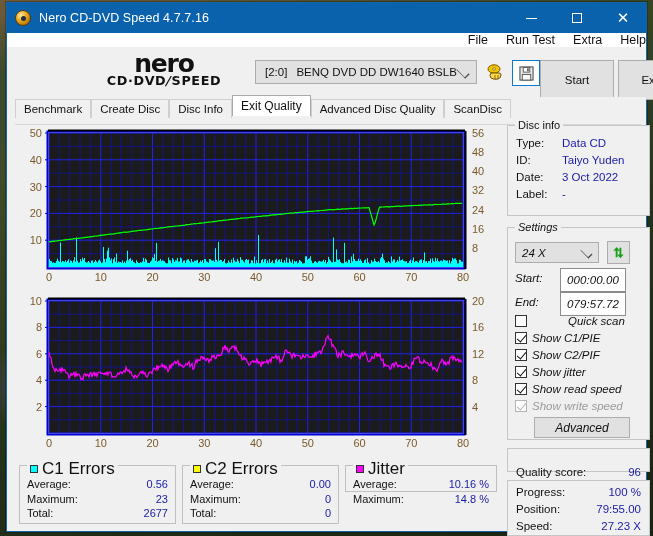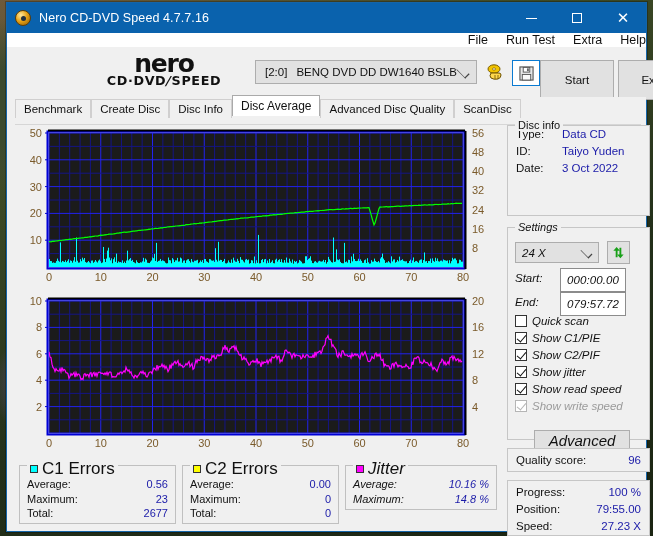--- a/index.html
+++ b/index.html
@@ -179,21 +179,21 @@
     border-right:1.6px solid #111;border-bottom:1.6px solid #111;
     transform:rotate(40deg);
   }
   .chk.dim{color:#9a9a9a;}
   .chk.dim .chkbox{border-color:#b5b5b5;}
   .chk.dim .chkbox.on:after{border-color:#b5b5b5;}
   .adv-btn{
     position:absolute;left:26px;width:96px;height:21px;background:#e1e1e1;
     border:1px solid #adadad;box-sizing:border-box;
     display:flex;align-items:center;justify-content:center;
-    font-size:15px;color:#111;margin-top:13px;
+    font-size:12px;color:#111;
   }
   .qrow{display:flex;justify-content:space-between;font-size:11.5px;padding:0 8px;line-height:17px;}
   .qrow .k{color:#111;}
   .qrow .v{color:#1a1aa8;}
 </style>
 </head>
 <body>
 
 <div id="desktop"></div>
 
@@ -255,21 +255,21 @@
     </div>
 
     <div class="btn start">Start</div>
     <div class="btn exit">Exit</div>
   </div>
 
   <div class="tabstrip">
     <div class="tab">Benchmark</div>
     <div class="tab">Create Disc</div>
     <div class="tab">Disc Info</div>
-    <div class="tab active">Disc Average</div>
+    <div class="tab active">Exit Quality</div>
     <div class="tab">Advanced Disc Quality</div>
     <div class="tab">ScanDisc</div>
   </div>
 
   <div class="content">
 
     <div class="panelwrap">
 
       <div class="chart" id="chart0" style="left:0;top:0;width:486px;height:164px;">
         <svg id="svg0" width="486" height="164">
@@ -896,21 +896,21 @@
             <span>Maximum:</span>
             <span class="v">0</span>
           </div>
           <div class="statrow">
             <span>Total:</span>
             <span class="v">0</span>
           </div>
         </div>
       </div>
 
-      <div class="statbox" style="left:330px;top:340px;width:152px;height:45px;font-style:italic;">
+      <div class="statbox" style="left:330px;top:340px;width:152px;height:27px;">
         <div class="statlegend">
           <span class="swatch" style="background:#ff00ff"></span>
           <span>Jitter</span>
         </div>
         <div style="margin-top:11px">
           <div class="statrow">
             <span>Average:</span>
             <span class="v">10.16 %</span>
           </div>
           <div class="statrow">
@@ -918,32 +918,36 @@
             <span class="v">14.8 %</span>
           </div>
         </div>
       </div>
     </div>
 
     <div class="rcol">
 
       <div class="group" style="height:91px;">
         <div class="grouplegend">Disc info</div>
-        <div style="">
+        <div style="padding-top:9px">
           <div class="inforow">
             <span class="k">Type:</span>
             <span class="v">Data CD</span>
           </div>
           <div class="inforow">
             <span class="k">ID:</span>
             <span class="v">Taiyo Yuden</span>
           </div>
           <div class="inforow">
             <span class="k">Date:</span>
             <span class="v">3 Oct 2022</span>
+          </div>
+          <div class="inforow">
+            <span class="k">Label:</span>
+            <span class="v">-</span>
           </div>
         </div>
       </div>
 
       <div class="group" style="margin-top:11px;height:213px;font-style:italic;">
         <div class="grouplegend">Settings</div>
 
         <div class="speed-combo">
           <span>24 X</span>
           <span class="chev"></span>
@@ -954,21 +958,21 @@
             <path d="M5 13 l0 -7 l-2.5 0 l3.5 -4 l3.5 4 l-2.5 0 l0 7 z" fill="#18a018"></path>
           </svg>
         </div>
 
         <div class="fieldrow" style="top:44px;">Start:</div>
         <div class="field" style="left:52px;top:40px;">000:00.00</div>
 
         <div class="fieldrow" style="top:68px;">End:</div>
         <div class="field" style="left:52px;top:64px;">079:57.72</div>
 
-        <div class="chk" style="top:87px;">
+        <div class="chk" style="top:87px;gap:36px;">
           <span class="chkbox"></span>
           <span>Quick scan</span>
         </div>
         <div class="chk" style="top:104px;">
           <span class="chkbox on"></span>
           <span>Show C1/PIE</span>
         </div>
         <div class="chk" style="top:121px;">
           <span class="chkbox on"></span>
           <span>Show C2/PIF</span>
@@ -983,21 +987,21 @@
         </div>
         <div class="chk dim" style="top:172px;">
           <span class="chkbox on"></span>
           <span>Show write speed</span>
         </div>
 
         <div class="adv-btn" style="top:189px;">Advanced</div>
       </div>
 
       <div class="group" style="margin-top:8px;height:24px;">
-        <div class="qrow" style="line-height:22px;">
+        <div class="qrow" style="line-height:22px;margin-top:12px;">
           <span class="k">Quality score:</span>
           <span class="v">96</span>
         </div>
       </div>
 
       <div class="group" style="margin-top:8px;height:56px;padding-top:3px;">
         <div class="qrow">
           <span class="k">Progress:</span>
           <span class="v">100 %</span>
         </div>

